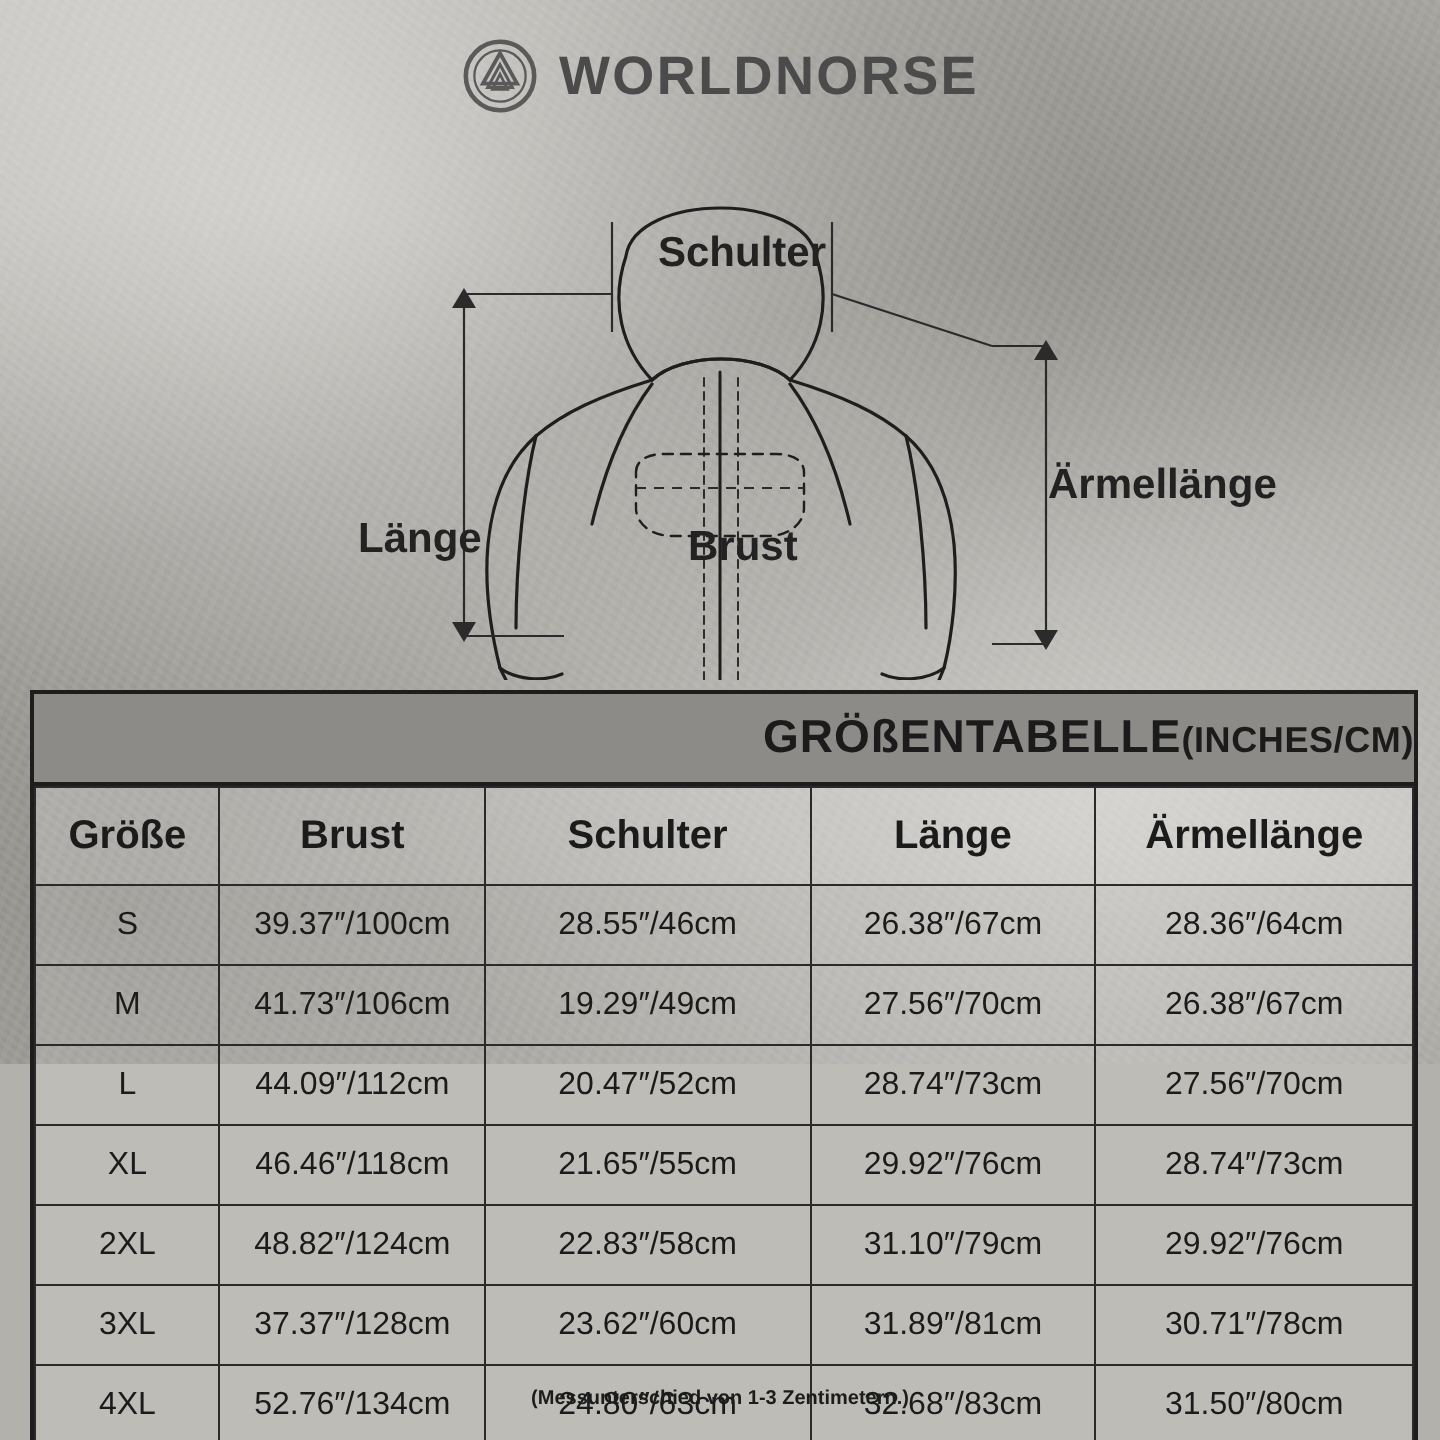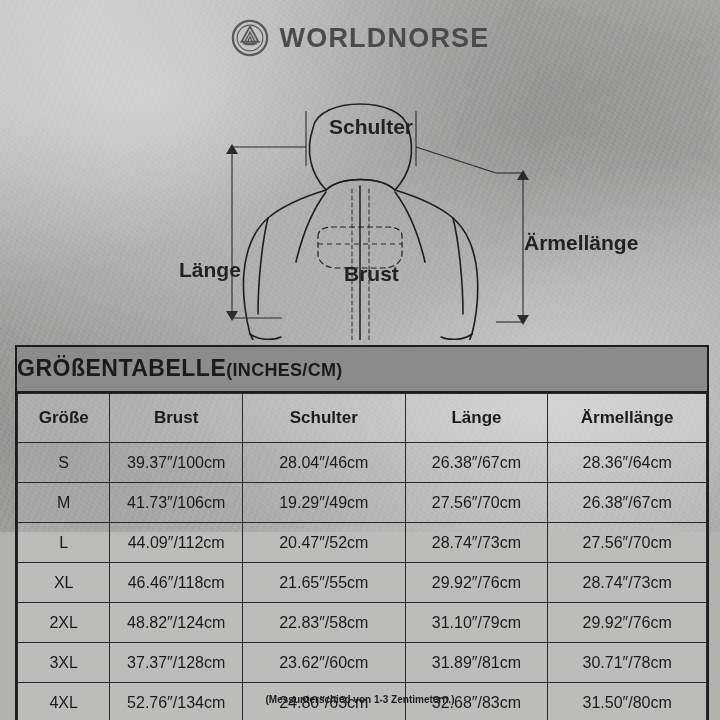--- a/index.html
+++ b/index.html
@@ -91,21 +91,21 @@
     border: 2px solid #1d1d1d;
     background: rgba(255,255,255,0.14);
   }
   table {
     border-collapse: collapse;
     width: 100%;
   }
   caption, .tbl-title {
     background: #8d8b87;
     color: #1b1b1b;
-    text-align: left;
+    text-align: right;
     padding: 8px 0 9px;
     border-bottom: 2px solid #1d1d1d;
   }
   .tbl-title .t-main {
     font-size: 23px;
     font-weight: bold;
     letter-spacing: 0.5px;
   }
   .tbl-title .t-sub {
     font-size: 18px;
@@ -114,21 +114,21 @@
   }
   th, td {
     border: 1px solid #2a2a2a;
     text-align: center;
     font-size: 16px;
     color: #1b1b1b;
     padding: 0;
     height: 39px;
   }
   thead th {
-    font-size: 17px;
+    font-size: 20px;
     font-weight: bold;
     height: 48px;
     background: rgba(255,255,255,0.10);
   }
   tbody td:first-child { font-weight: normal; }
   col.c-size  { width: 92px; }
   col.c-chest { width: 132px; }
   col.c-shoulder { width: 162px; }
   col.c-length { width: 142px; }
   col.c-sleeve { width: 158px; }
@@ -246,21 +246,21 @@
           <th>Brust</th>
           <th>Schulter</th>
           <th>Länge</th>
           <th>Ärmellänge</th>
         </tr>
       </thead>
       <tbody>
         <tr>
           <td>S</td>
           <td>39.37″/100cm</td>
-          <td>28.04″/46cm</td>
+          <td>28.55″/46cm</td>
           <td>26.38″/67cm</td>
           <td>28.36″/64cm</td>
         </tr>
         <tr>
           <td>M</td>
           <td>41.73″/106cm</td>
           <td>19.29″/49cm</td>
           <td>27.56″/70cm</td>
           <td>26.38″/67cm</td>
         </tr>

